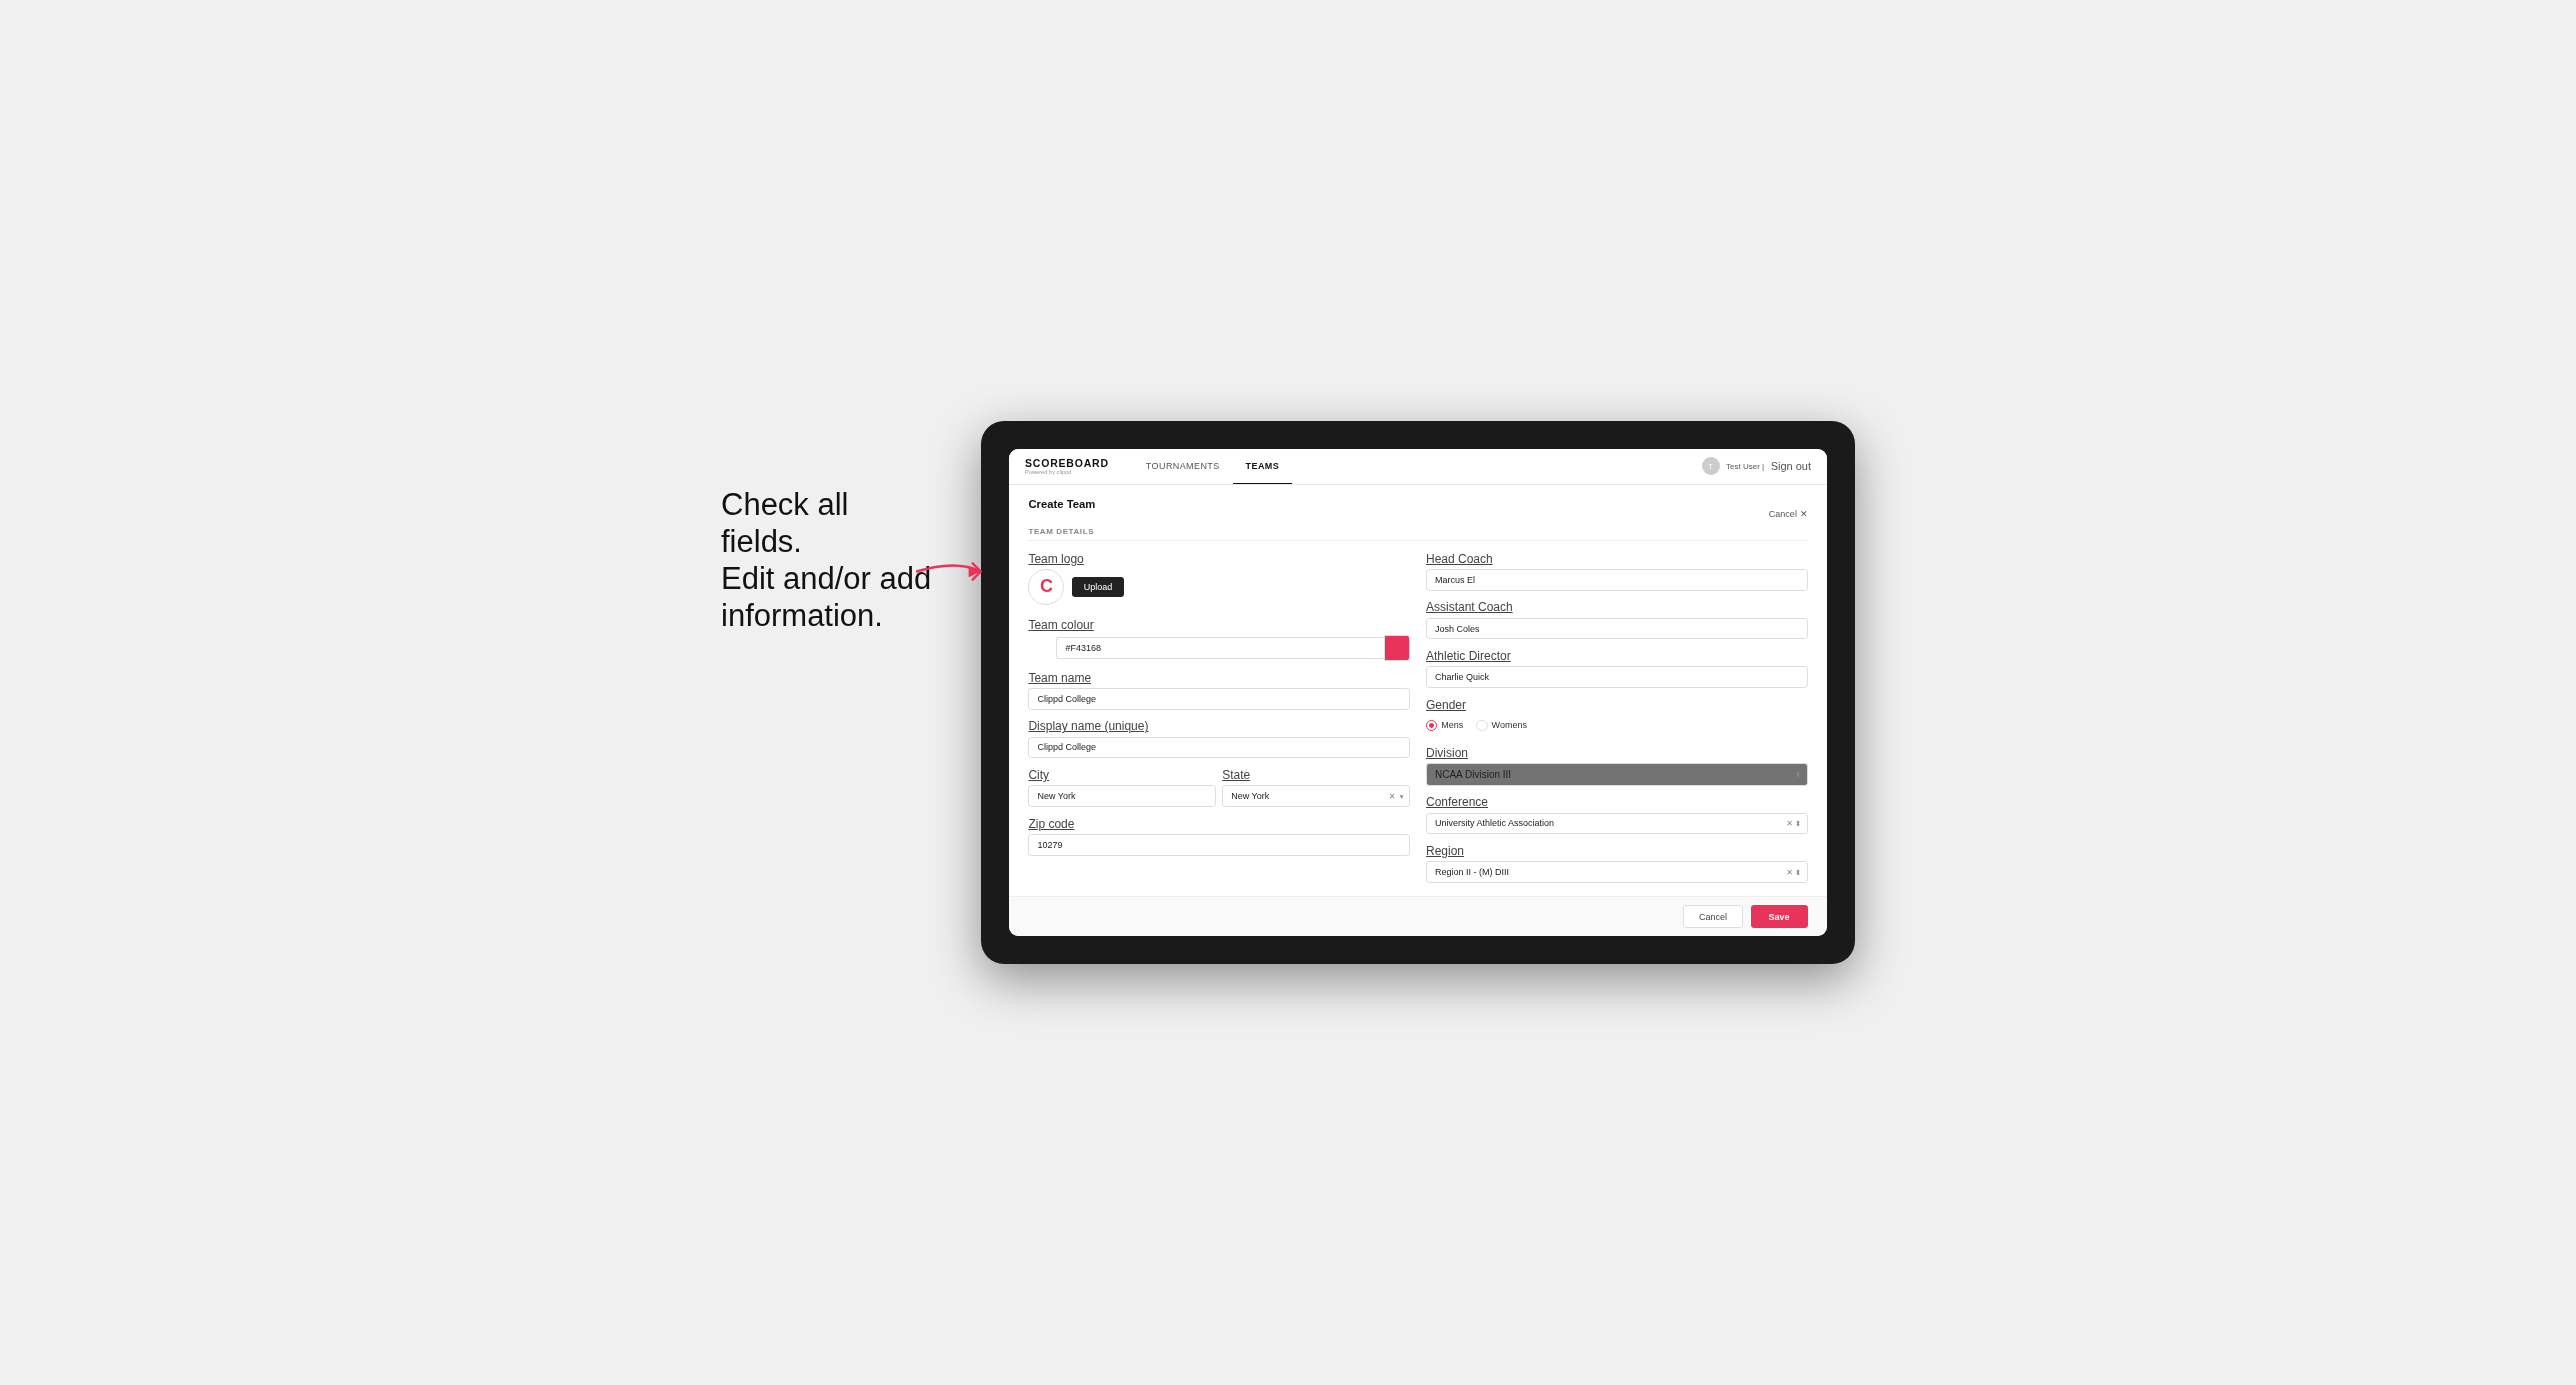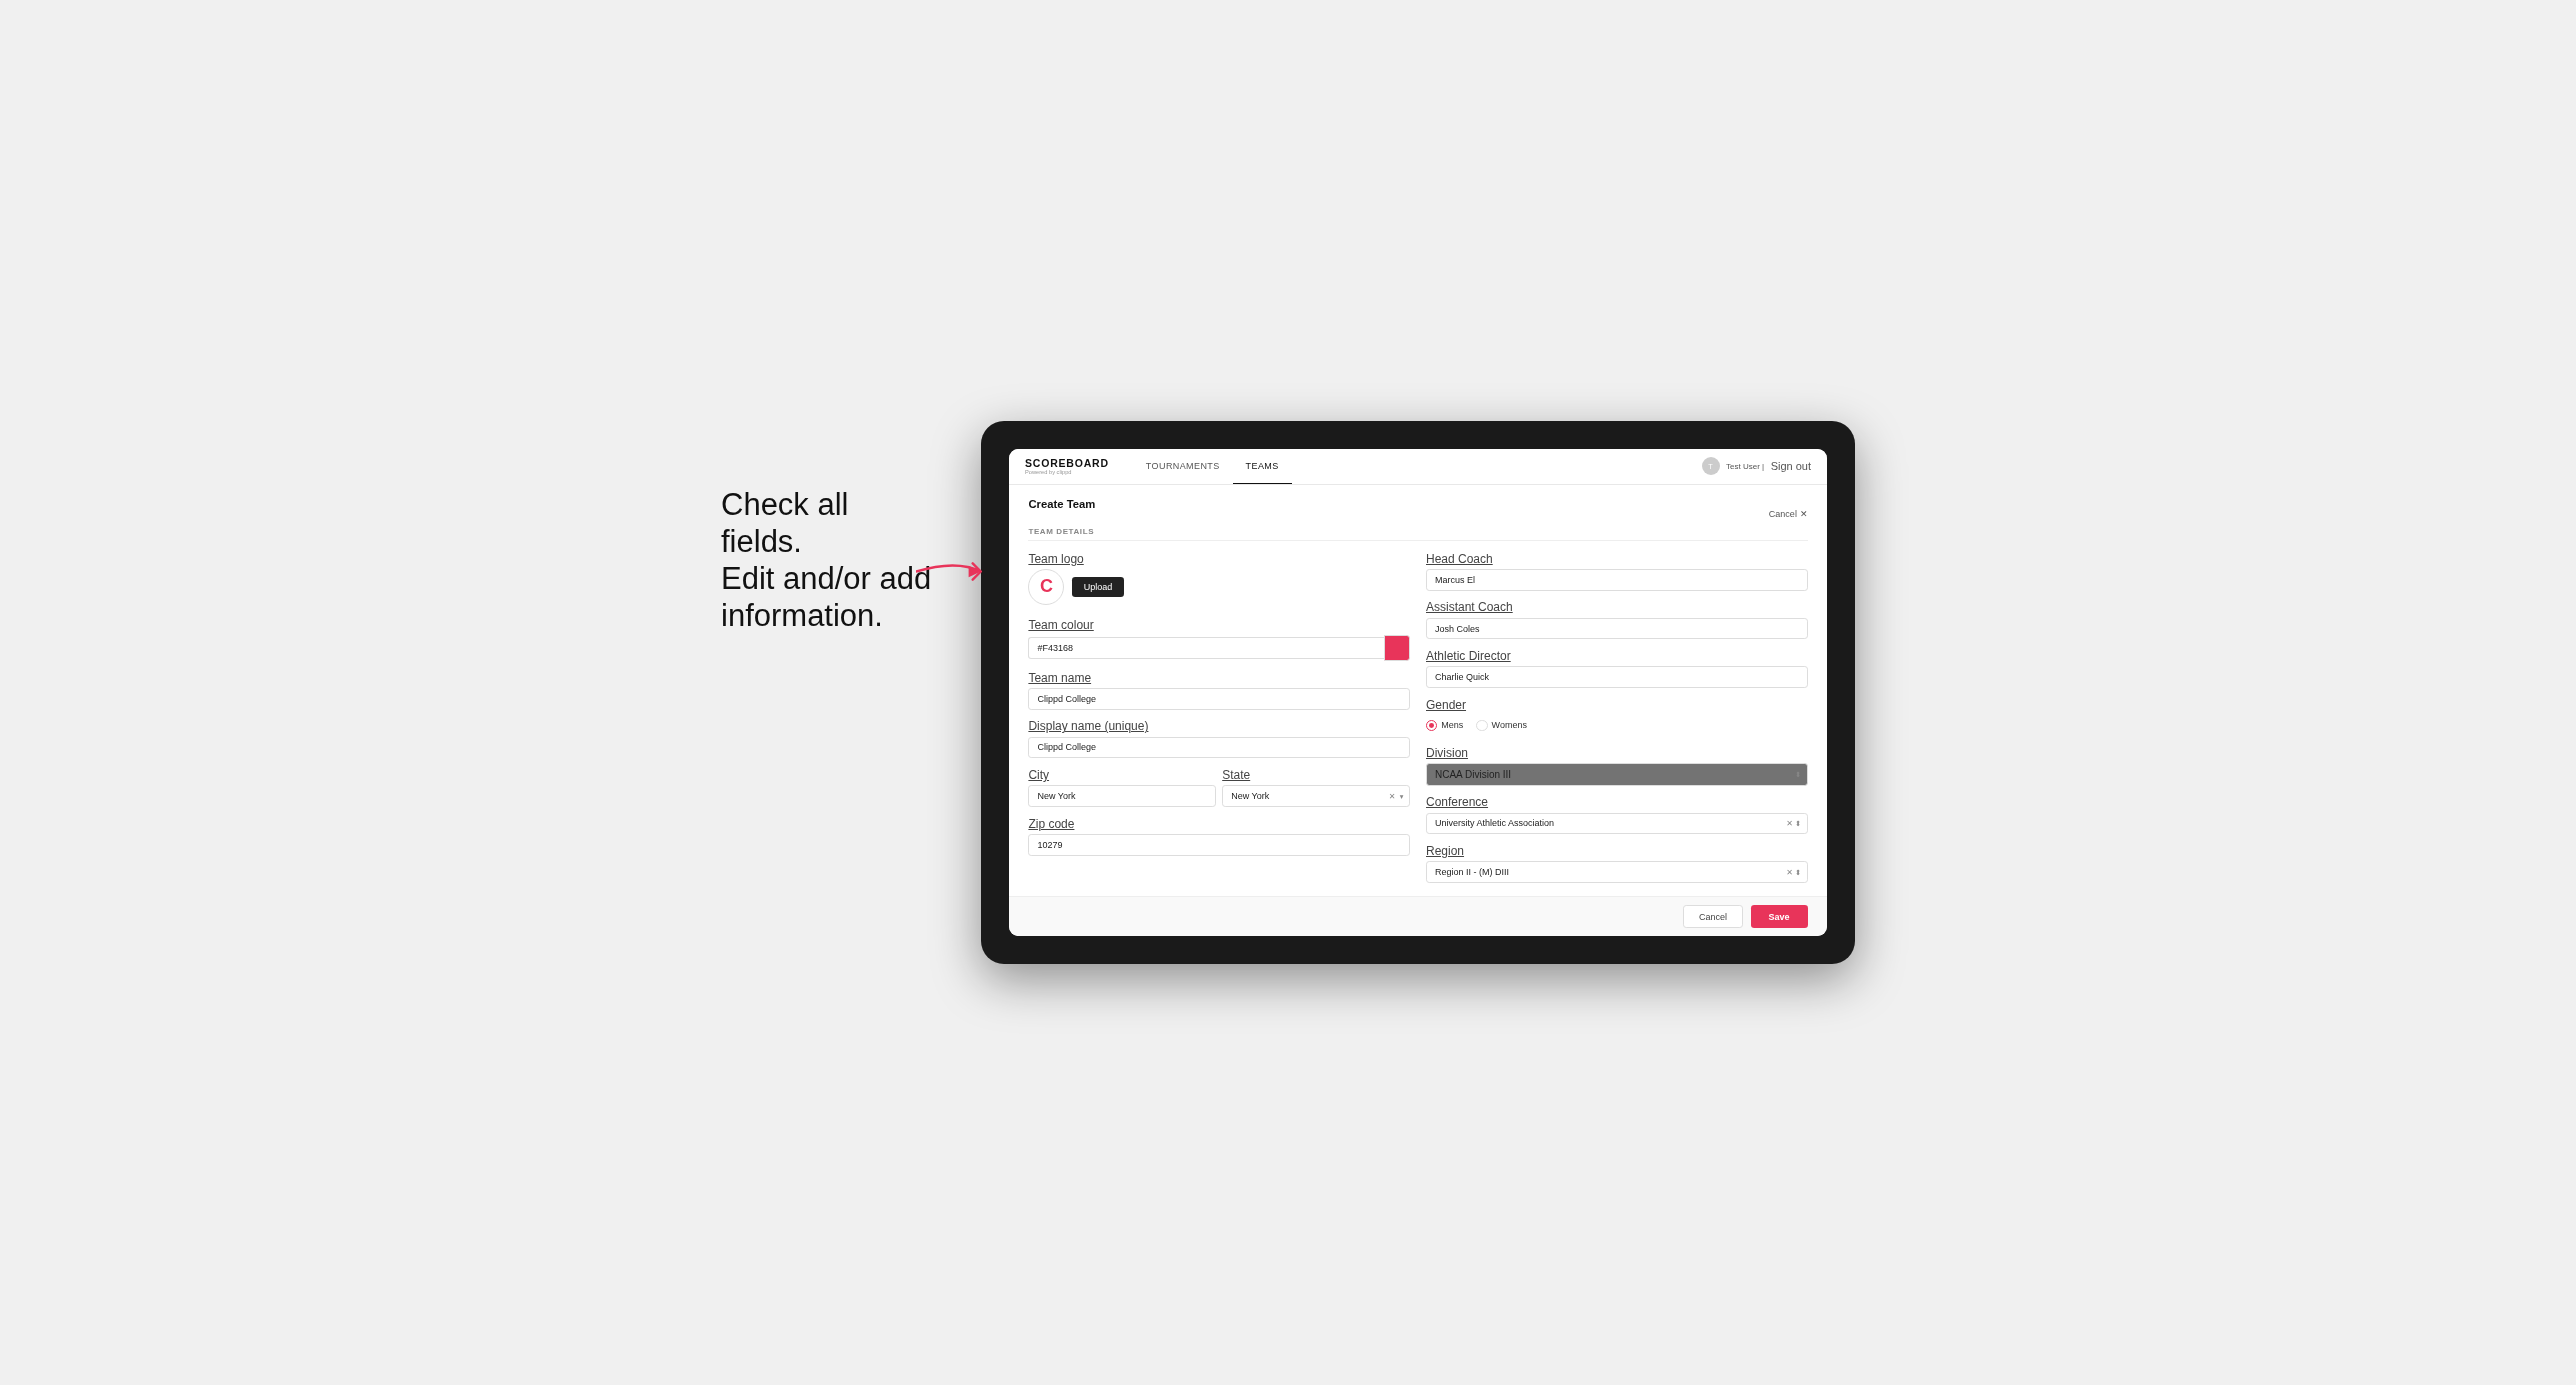--- a/index.html
+++ b/index.html
@@ -99,20 +99,21 @@
       cursor: pointer;
       text-transform: uppercase;
       letter-spacing: 0.4px;
       font-weight: 500;
       border-bottom: 1.6px solid transparent;
     }
 
     .nav-link.active {
       border-bottom: 1.6px solid #111;
       color: #111;
+      font-weight: bold;
     }
 
     .nav-right {
       display: flex;
       align-items: center;
       gap: 6.5px;
     }
 
     .user-avatar {
       width: 18px;
@@ -242,20 +243,21 @@
       padding: 4.9px 11.3px;
       font-size: 9px;
       cursor: pointer;
     }
 
     
     .color-row {
       display: flex;
       align-items: center;
       gap: 0;
+      margin-left: 28px;
     }
 
     .color-input {
       border: 0.8px solid #ddd;
       border-radius: 3.2px 0 0 3.2px;
       padding: 4.9px 8px;
       font-size: 9px;
       color: #222;
       outline: none;
       flex: 1;

